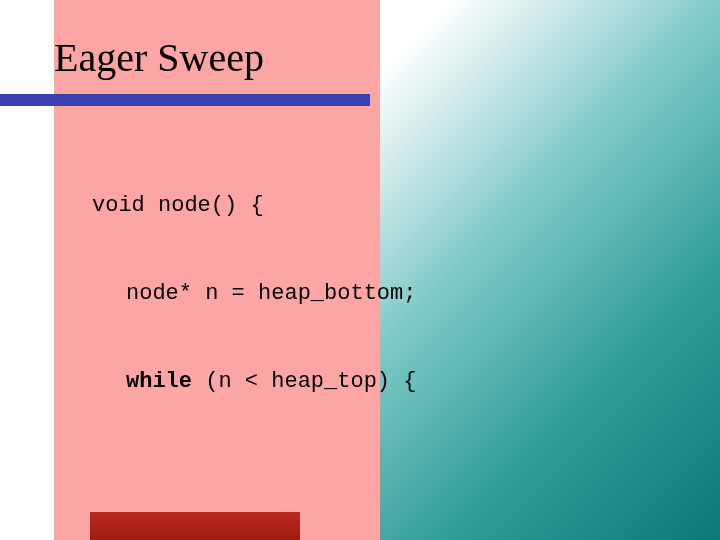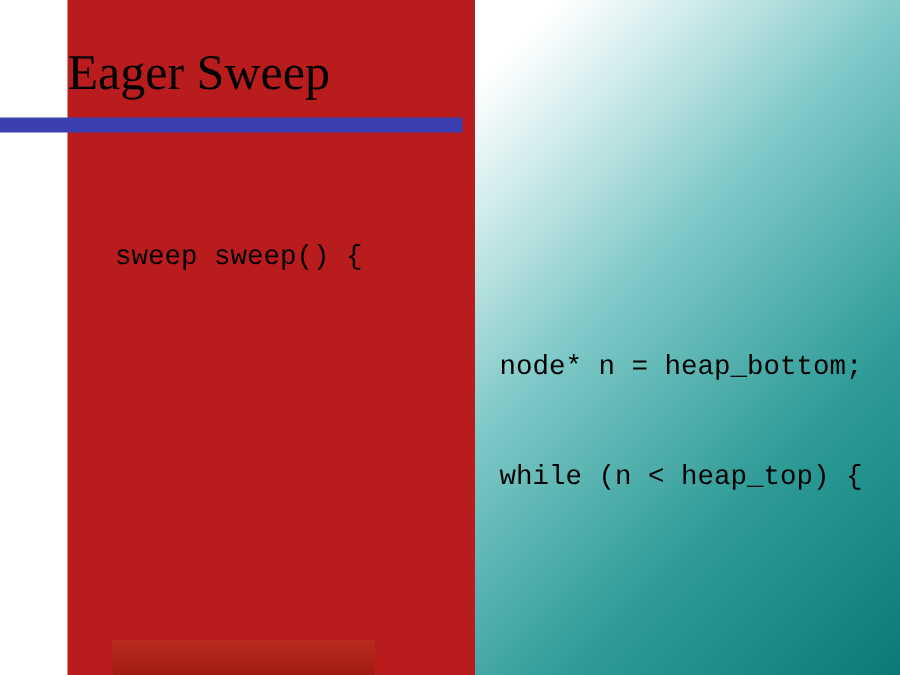--- a/index.html
+++ b/index.html
@@ -1,58 +1,58 @@
 <!DOCTYPE html>
 <html><head>
 <meta charset="utf-8">
 <style>
   * { margin: 0; padding: 0; box-sizing: border-box; }
   html, body { width: 720px; height: 540px; overflow: hidden; font-family: "Times New Roman", serif; }
   .slide {
-    width: 720px; height: 540px; position: relative; background: #b91c1c;
+    width: 720px; height: 540px; position: relative; background: #fca5a5;
   }
   .bg-teal {
     position: absolute; top: 0; right: 0; width: 340px; height: 540px;
     background: linear-gradient(135deg, #ffffff 0%, #ffffff 8%, #d9efef 18%, #7ec9c7 40%, #2e9b97 70%, #0b7a76 100%);
   }
   .bg-left-strip {
     position: absolute; top: 0; left: 0; width: 54px; height: 540px;
     background: #fff;
   }
   .heading {
     position: absolute; top: 34px; left: 54px; font-size: 40px; color: #000; font-weight: 400;
   }
   .rule-blue {
     position: absolute; top: 94px; left: 0; width: 370px; height: 12px; background: #3b3fb0;
   }
   .code {
     position: absolute; top: 140px; left: 92px; right: 30px;
     font-family: "Lucida Console", "Courier New", monospace;
     font-size: 22px; line-height: 44px; color: #000; white-space: pre;
   }
-  .l1 { padding-left: 34px; text-align: right; }
+  .l1 { padding-left: 34px; }
   .l2 { padding-left: 70px; }
-  .kw { font-weight: normal; }
+  .kw { font-weight: bold; }
   .footer-red {
     position: absolute; left: 90px; bottom: 0; width: 210px; height: 28px;
     background: linear-gradient(to bottom, #b92a1f 0%, #a01b12 100%);
   }
 </style>
 </head>
 <body>
 
 <div class="slide">
   <div class="bg-teal"></div>
   <div class="bg-left-strip"></div>
 
   <div class="heading">Eager Sweep</div>
   <div class="rule-blue"></div>
 
   <div class="code">
-<div>sweep sweep() {</div>
+<div>void node() {</div>
 <div class="l1">node* n = heap_bottom;</div>
 <div class="l1"><span class="kw">while</span><span> (n &lt; heap_top) {</span></div>
 <div class="l2"></div>
 
 
 
   </div>
 
   <div class="footer-red"></div>
 </div>

